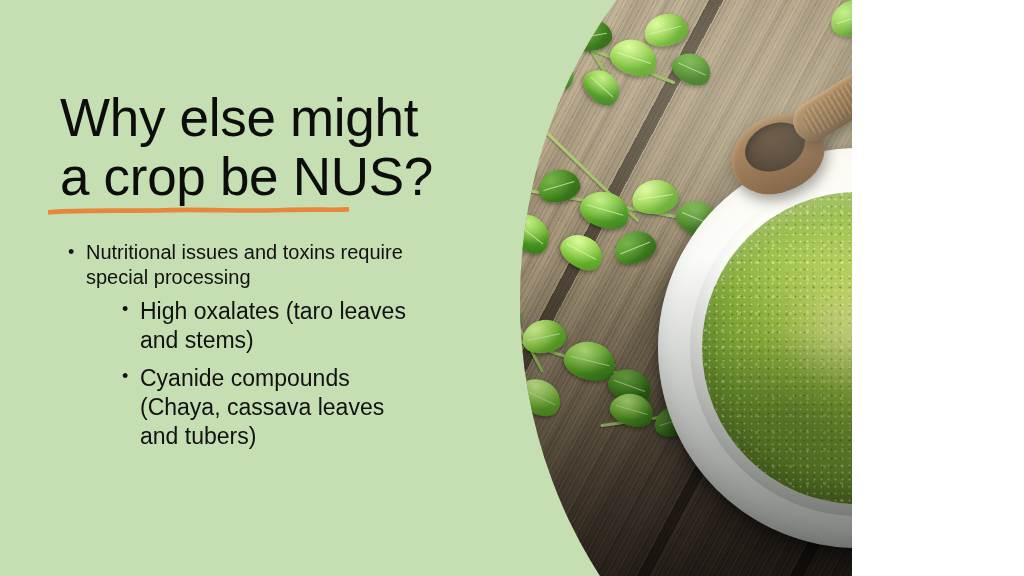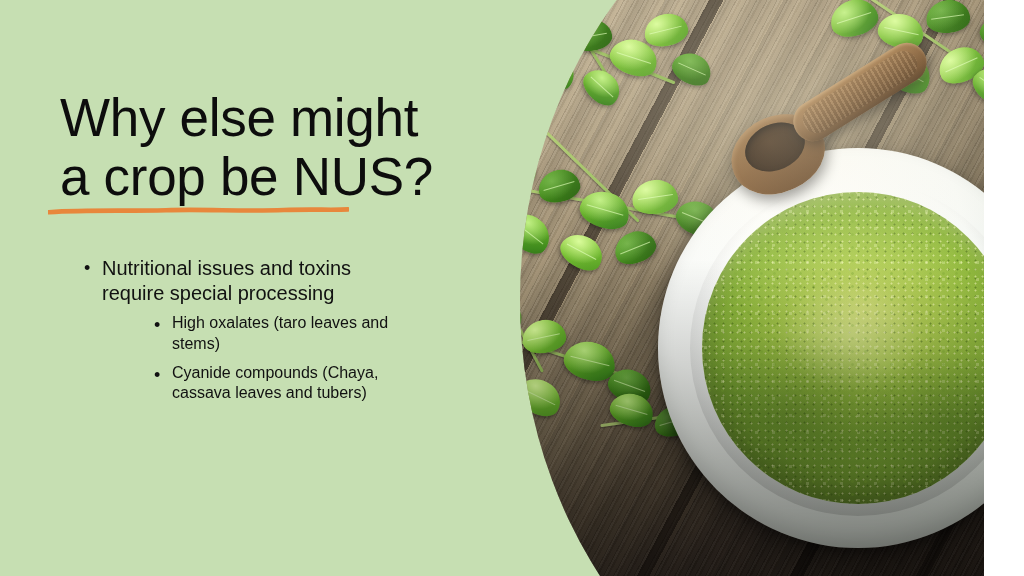--- a/index.html
+++ b/index.html
@@ -2,21 +2,21 @@
 <html><head>
 <meta charset="utf-8">
 <style>
   html, body {
     margin: 0;
     padding: 0;
     background: #ffffff;
   }
   #slide {
     position: relative;
-    width: 984px;
+    width: 852px;
     height: 576px;
     overflow: hidden;
     background: #c6dfb2;
     font-family: "Liberation Sans", sans-serif;
   }
 
   
   #photo-panel {
     position: absolute;
     top: 0;
@@ -237,21 +237,21 @@
 
   #bullets {
     position: absolute;
     left: 64px;
     top: 240px;
     width: 360px;
     color: #111111;
   }
   ul.lvl1, ul.lvl2 {
     list-style: none;
-    margin: 16px;
+    margin: 0;
     padding: 0;
   }
   ul.lvl1 > li {
     position: relative;
     padding-left: 22px;
     font-size: 20px;
     line-height: 1.26;
     margin-bottom: 2px;
   }
   ul.lvl1 > li > .btext::before {
@@ -263,21 +263,21 @@
     line-height: 1.35;
   }
   ul.lvl2 {
     margin-top: 7px;
     margin-bottom: 7px;
     padding-left: 34px;
   }
   ul.lvl2 > li {
     position: relative;
     padding-left: 20px;
-    font-size: 16px;
+    font-size: 23px;
     line-height: 1.26;
     margin-bottom: 9px;
   }
   ul.lvl2 > li::before {
     content: "\2022";
     position: absolute;
     left: 2px;
     top: 0;
     font-size: 18px;
     line-height: 1.35;

